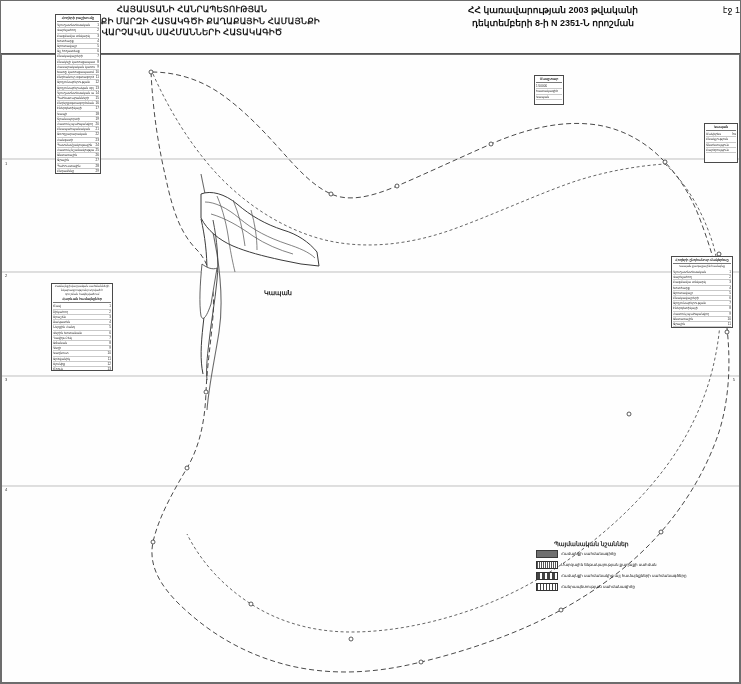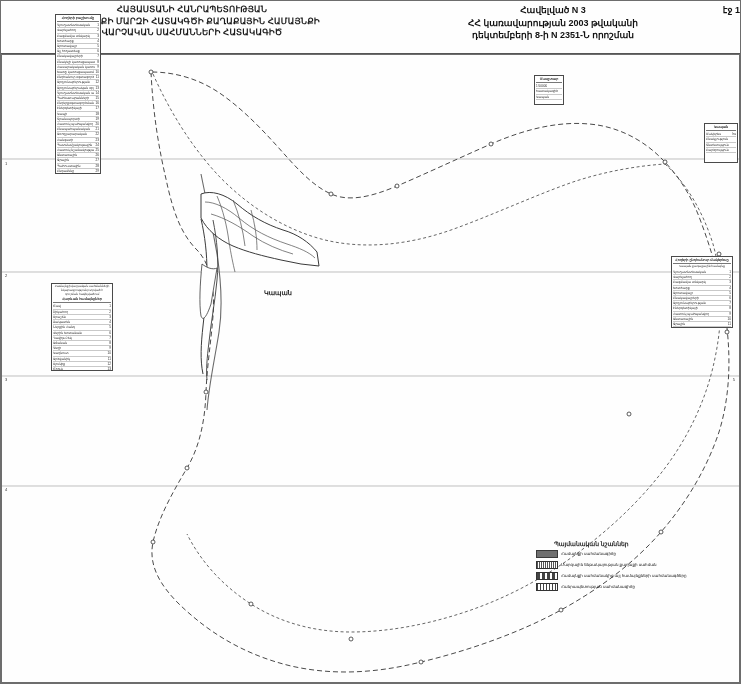--- a/index.html
+++ b/index.html
@@ -53,21 +53,21 @@
     font-size: 9px;
     font-weight: bold;
     line-height: 12.5px;
     color: #111;
   }
   .hdr-page {
     position: absolute;
     right: 8px;
     top: 4px;
     font-size: 9px;
-    font-weight: bold;
+    font-weight: normal;
     padding-left: 24px;
   }
   .hdr-rule {
     position: absolute;
     left: 0;
     top: 52px;
     width: 739px;
     height: 1px;
     background: #555;
   }
@@ -191,21 +191,20 @@
 
 <div id="page">
 
   <div class="header">
     <div class="hdr-left">
       <div>ՀԱՅԱՍՏԱՆԻ ՀԱՆՐԱՊԵՏՈՒԹՅԱՆ</div>
       <div>ԱՅՈՒՆԻՔԻ ՄԱՐԶԻ ՀԱՏԱԿԳԾԻ ՔԱՂԱՔԱՅԻՆ ՀԱՄԱՅՆՔԻ</div>
       <div>ՎԱՐՉԱԿԱՆ ՍԱՀՄԱՆՆԵՐԻ ՀԱՏԱԿԱԳԻԾ</div>
     </div>
     <div class="hdr-right">
-      <div>Հավելված N 3</div>
       <div>ՀՀ կառավարության 2003 թվականի</div>
       <div>դեկտեմբերի 8-ի N 2351-Ն որոշման</div>
     </div>
     <div class="hdr-page">էջ 1</div>
   </div>
   <div class="hdr-rule"></div>
 
   <div class="map">
     <svg width="739" height="629" viewBox="0 0 739 629" xmlns="http://www.w3.org/2000/svg">
 

